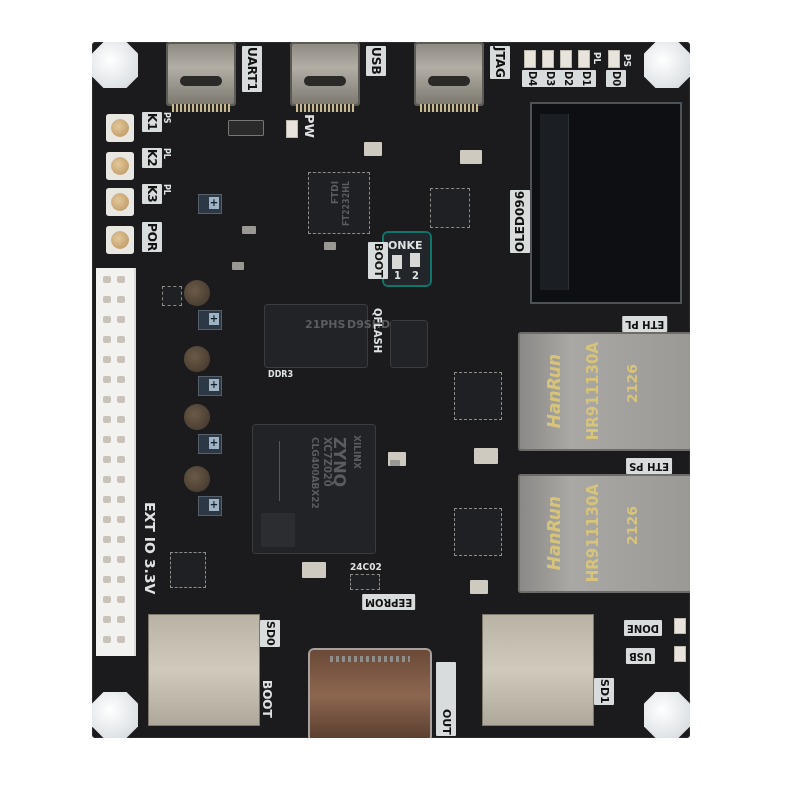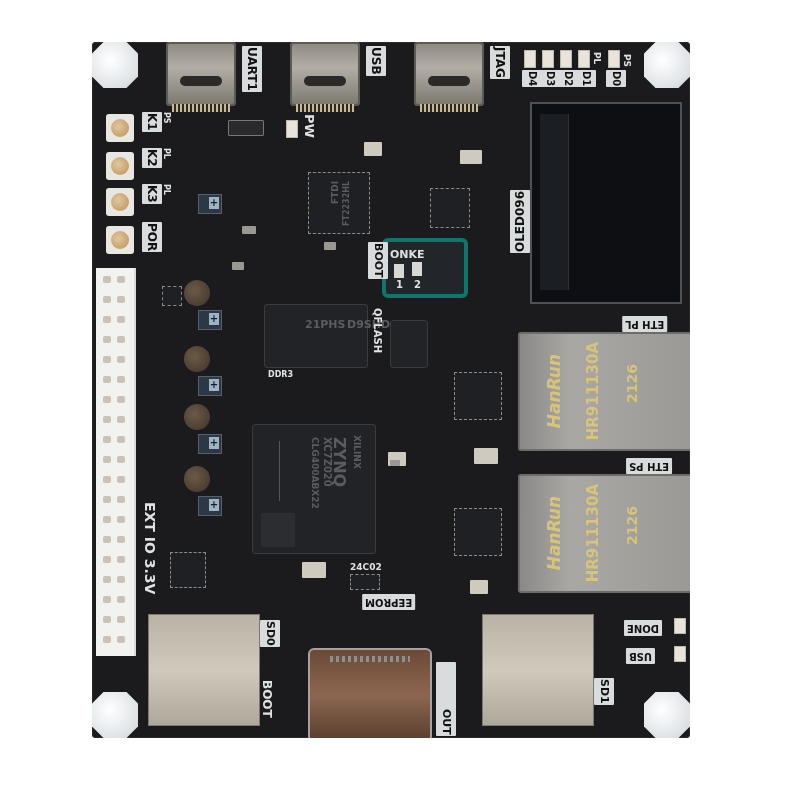--- a/index.html
+++ b/index.html
@@ -115,21 +115,21 @@
   <div class="abs smd" style="left:368px;top:108px;width:22px;height:14px;background:#cfcac0;"></div>
   <div class="abs smd" style="left:272px;top:100px;width:18px;height:14px;background:#cfcac0;"></div>
 
   <div class="abs qfn" style="left:338px;top:146px;width:38px;height:38px;"></div>
 
   <div class="abs oled" style="left:438px;top:60px;">
     <div class="flex"></div>
   </div>
   <div class="abs silk vert180" style="left:418px;top:148px;">OLED096</div>
 
-  <div class="abs" style="left:290px;top:196px;width:46px;height:52px;background:#22262b;border:4px solid #0f766e;border-radius:6px;padding-left:32px;">
+  <div class="abs" style="left:290px;top:189px;width:46px;height:52px;background:#22262b;border:2px solid #0f766e;border-radius:6px;">
     <div class="abs plain" style="left:4px;top:6px;font-size:11px;">ONKE</div>
     <div class="abs" style="left:8px;top:22px;width:10px;height:14px;background:#d8d8d4;"></div>
     <div class="abs" style="left:26px;top:20px;width:10px;height:14px;background:#d8d8d4;"></div>
     <div class="abs plain" style="left:10px;top:37px;font-size:10px;">1</div>
     <div class="abs plain" style="left:28px;top:37px;font-size:10px;">2</div>
   </div>
   <div class="abs silk vert" style="left:276px;top:200px;font-size:11px;">BOOT</div>
 
   <div class="abs chip" style="left:172px;top:262px;width:102px;height:62px;">
     <div class="abs chiptext rot180" style="left:40px;top:14px;font-size:11px;margin-left:42px;">D9SHD</div>

